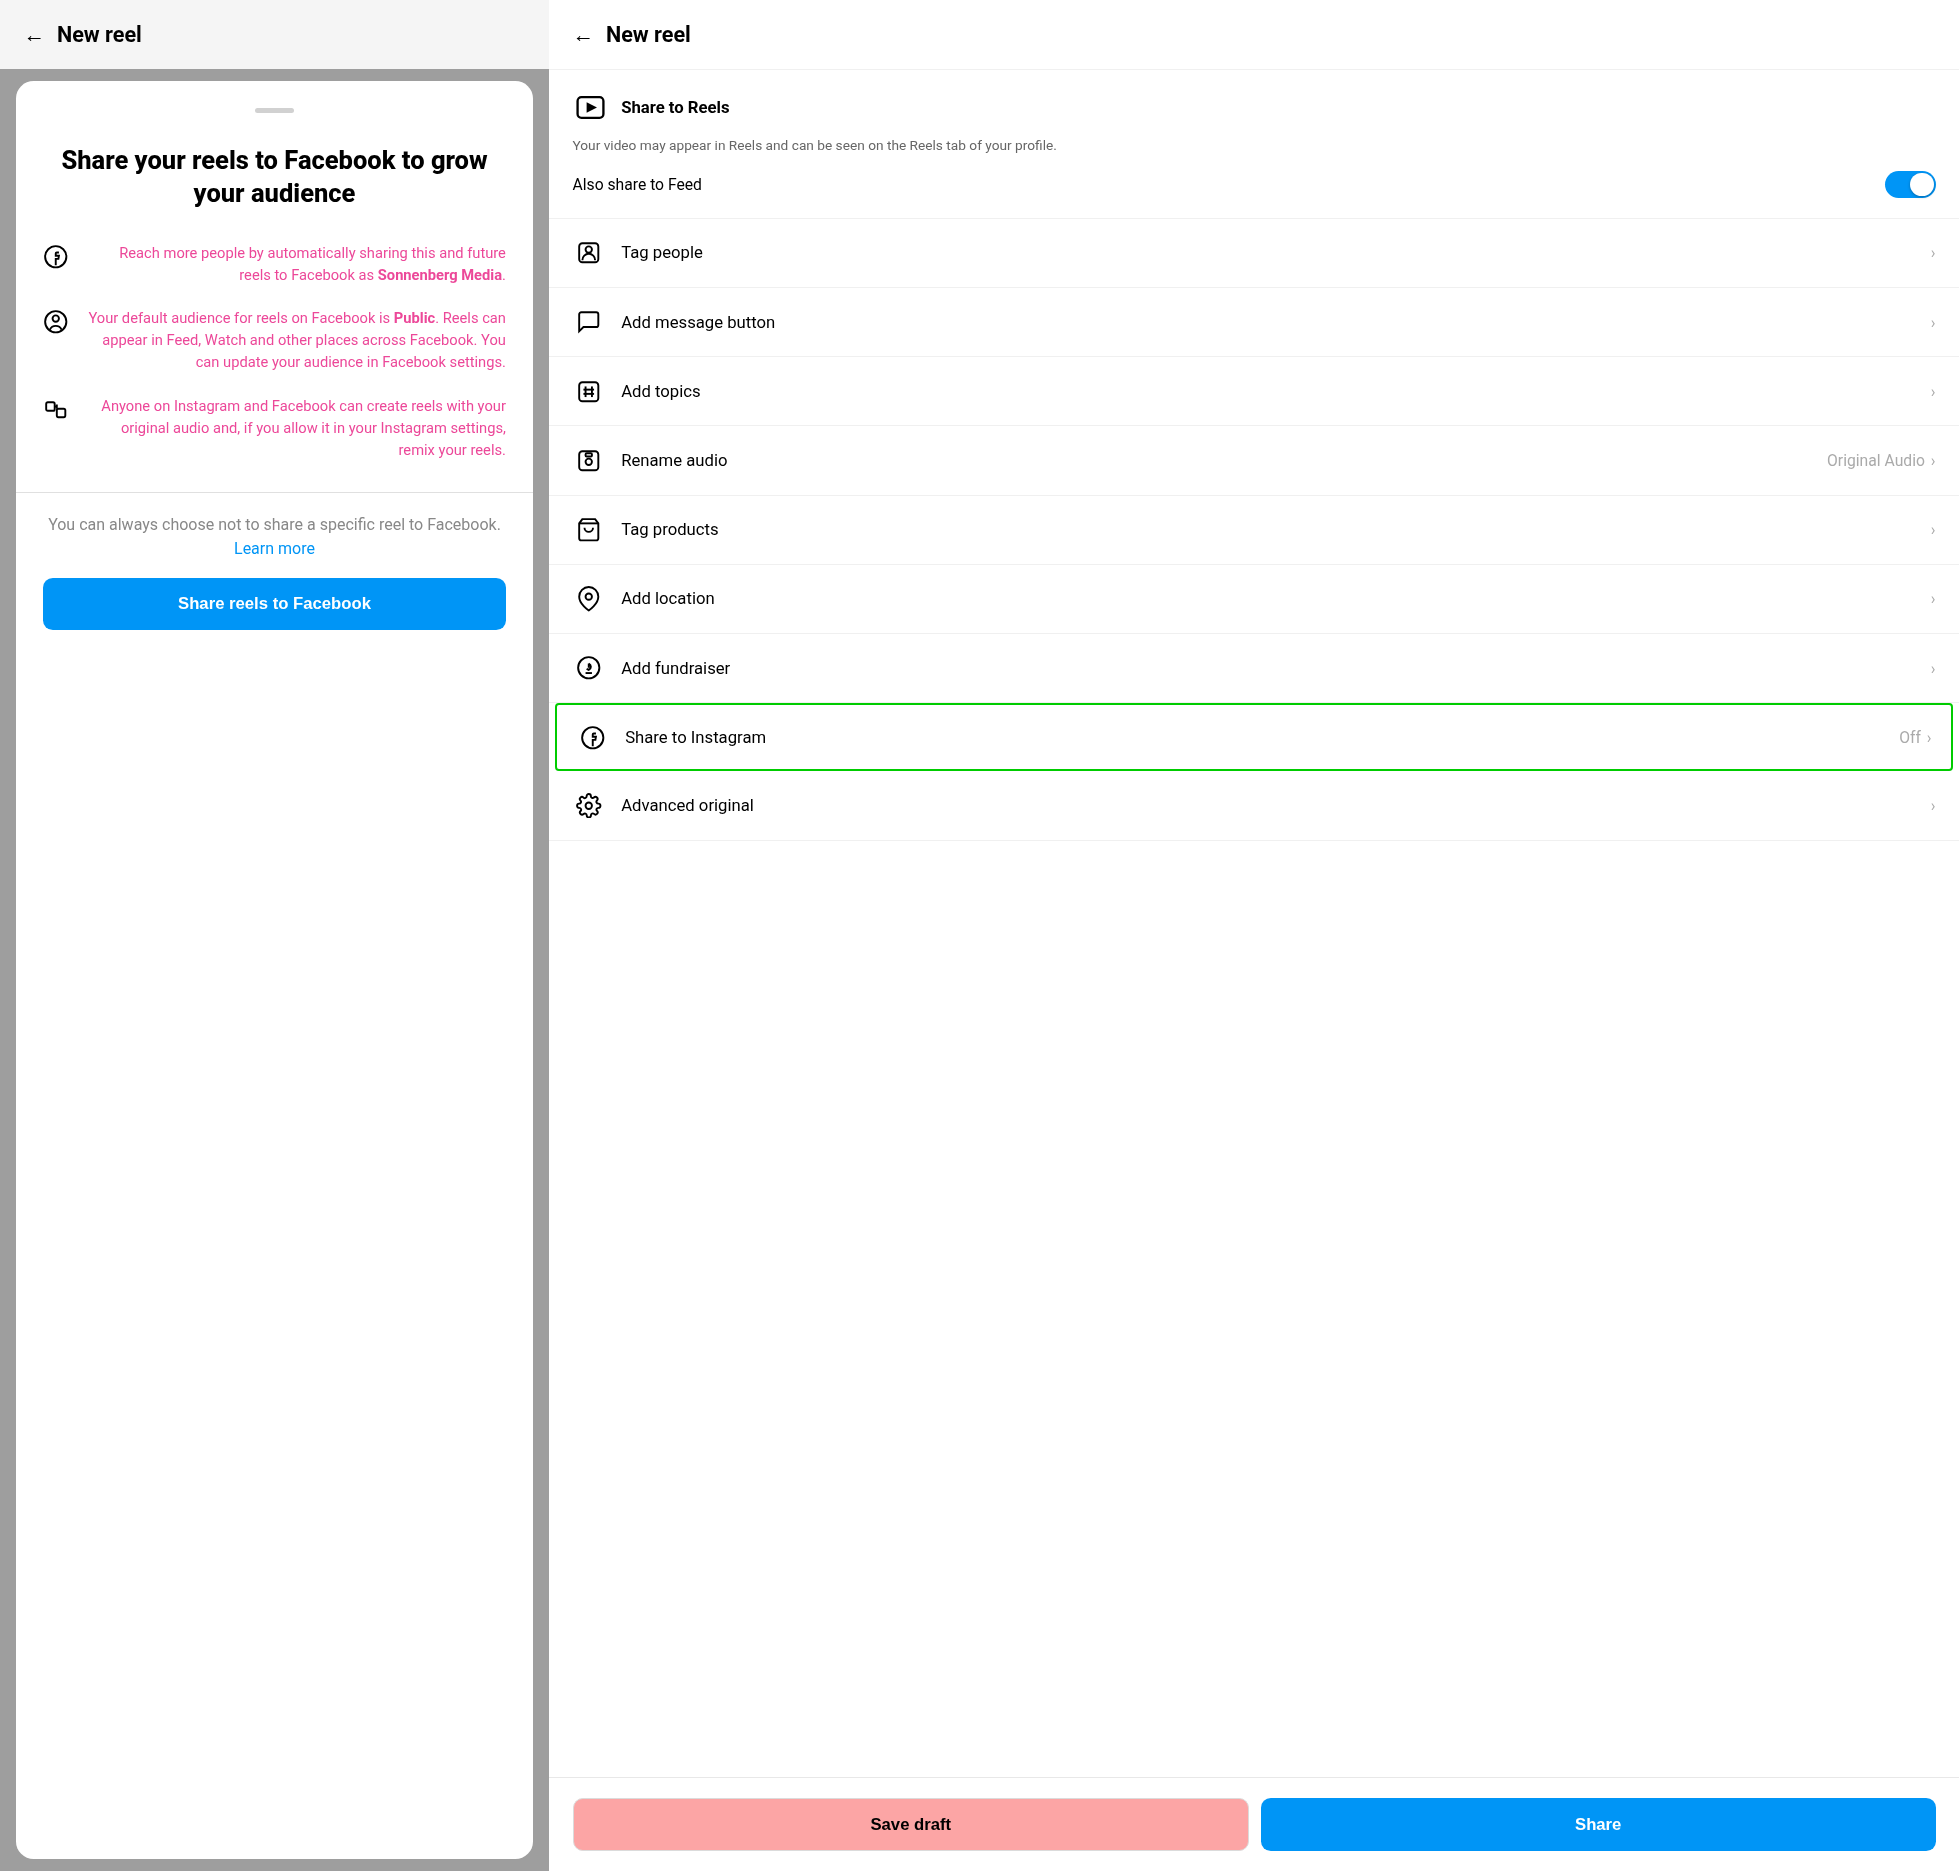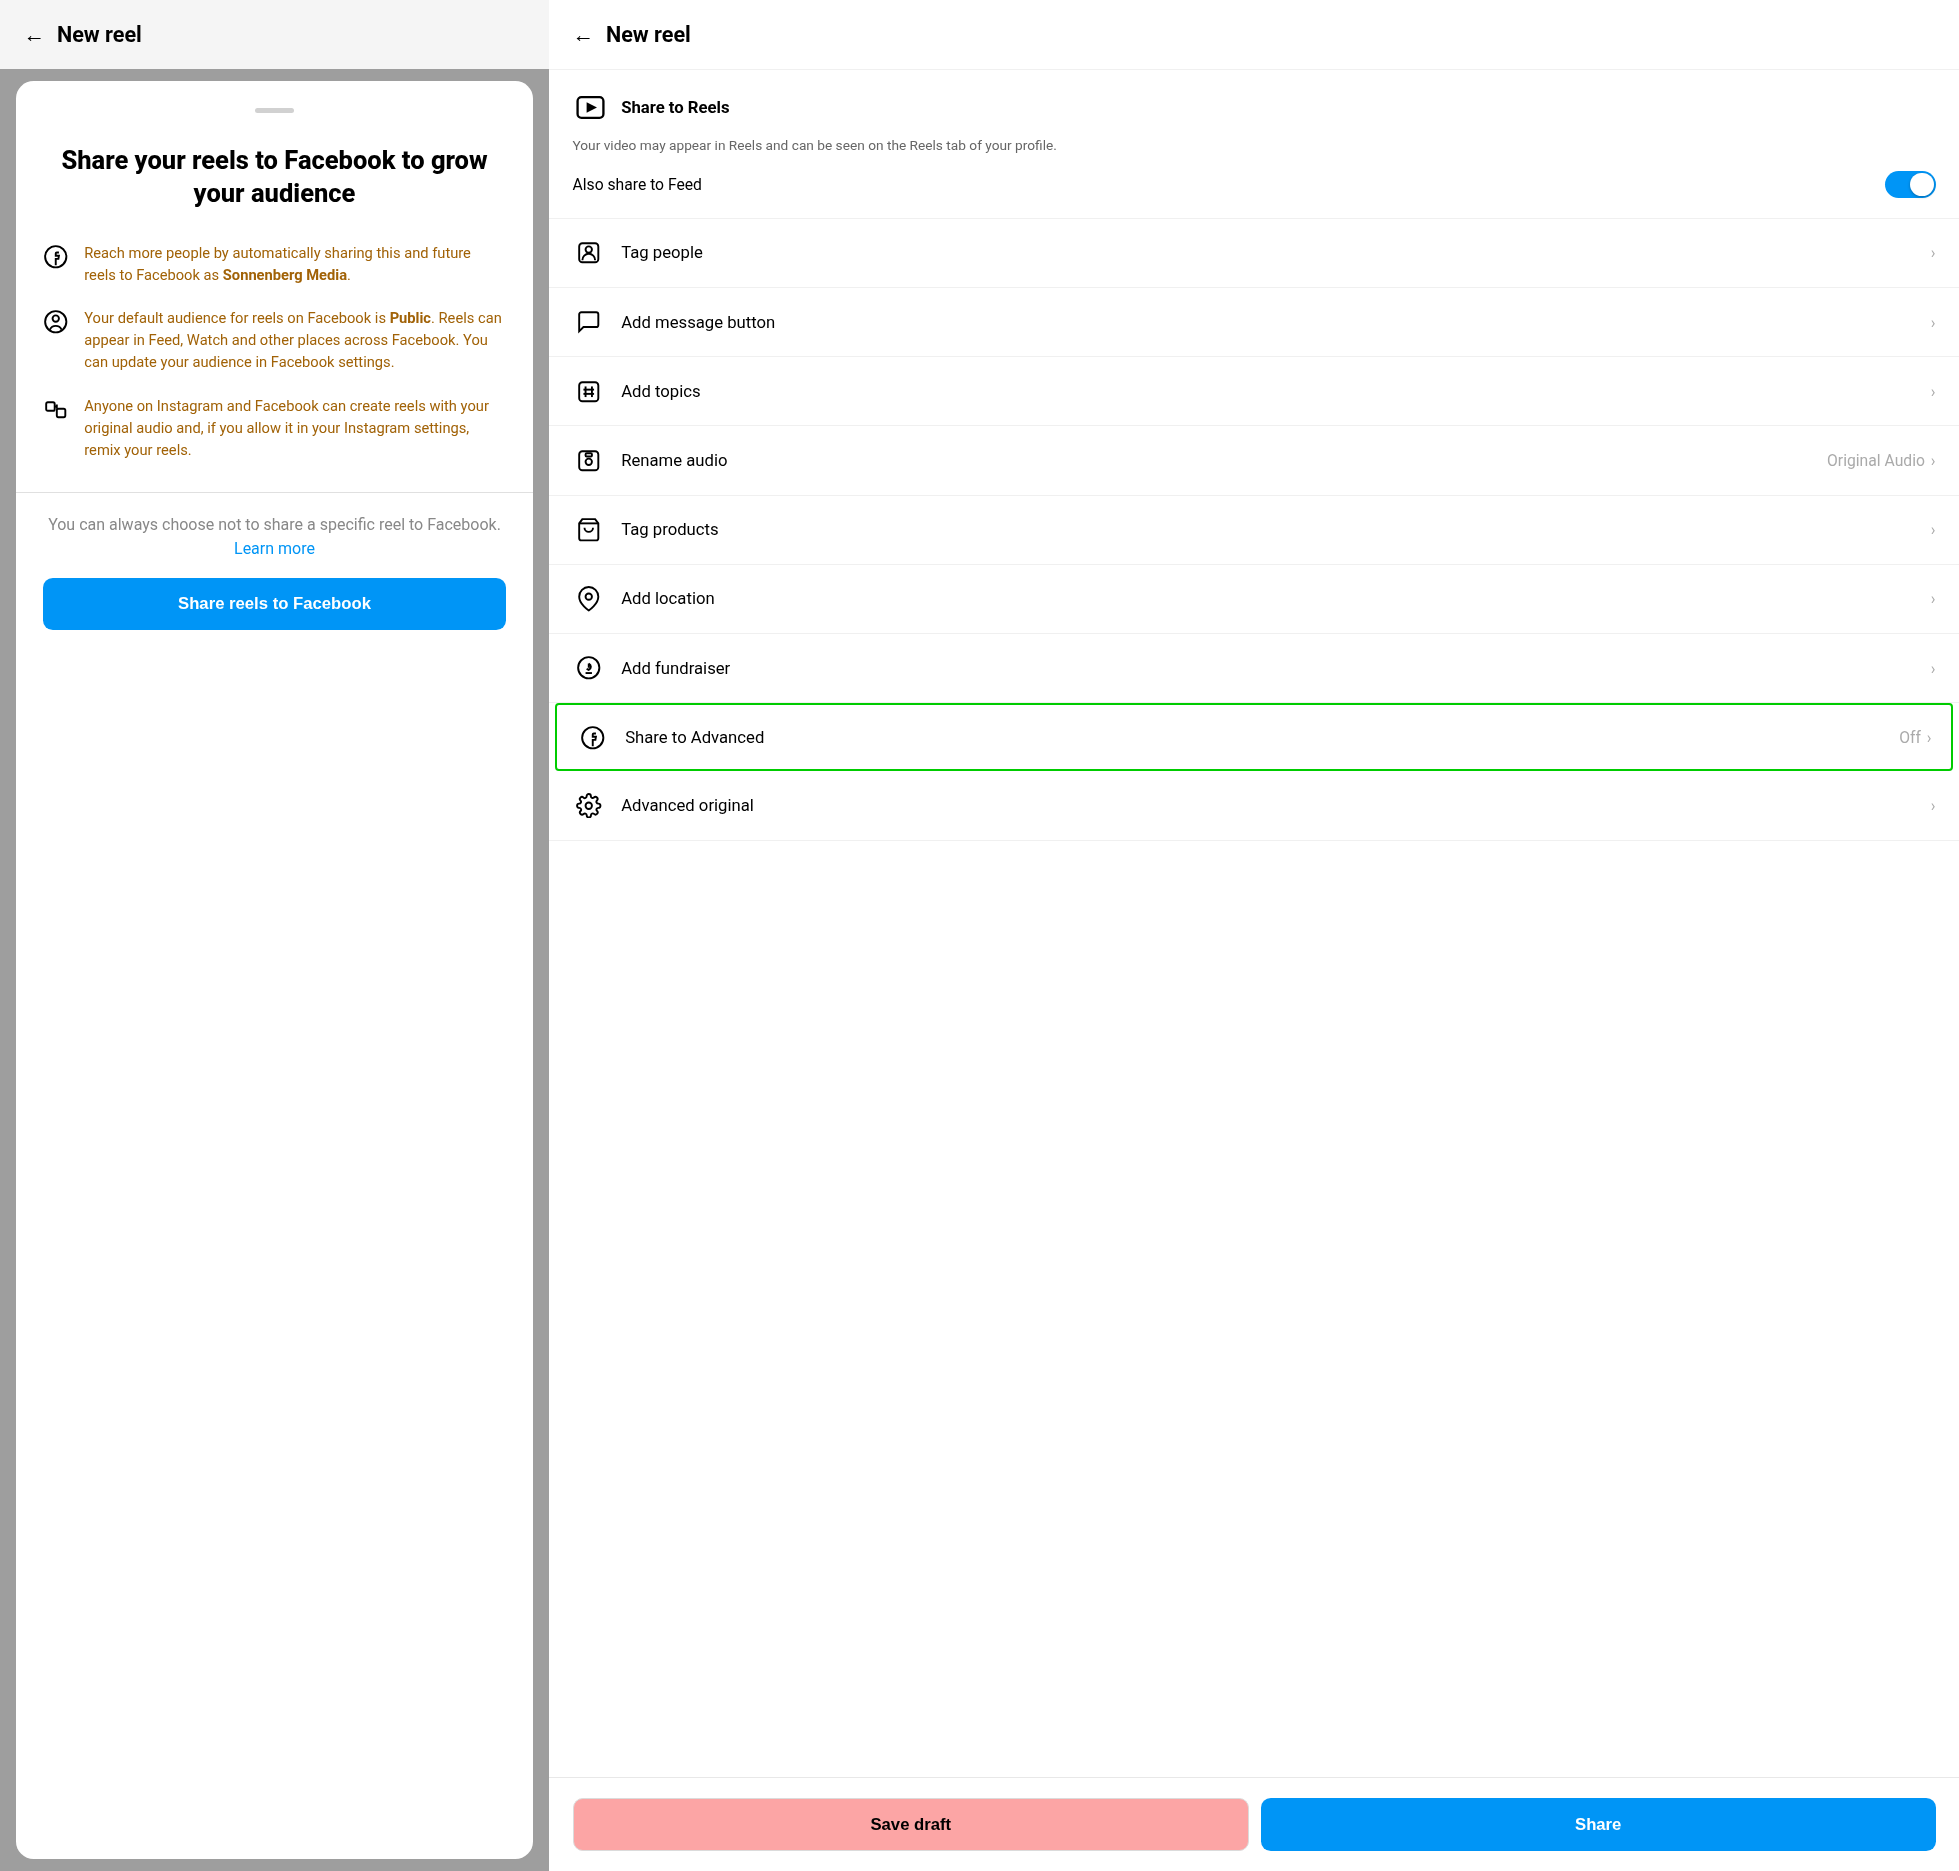--- a/index.html
+++ b/index.html
@@ -82,22 +82,23 @@
     }
 
     .feature-icon {
       font-size: 25.5px;
       flex-shrink: 0;
       margin-top: 2px;
     }
 
     .feature-text {
       font-size: 14.7px;
-      color: #a16207;
+      color: #ec4899;
       line-height: 1.5;
+      text-align: right;
     }
 
     .feature-text strong {
       font-weight: 700;
     }
 
     .divider {
       height: 1px;
       background: #e0e0e0;
       margin: 0 -27.4px 19.6px;
@@ -491,21 +492,21 @@
           <span class="menu-item-text">Add fundraiser</span>
           <span class="chevron">›</span>
         </div>
         <div class="menu-item menu-item-highlighted">
           <div class="menu-item-icon">
             <svg width="25.5" height="25.5" viewBox="0 0 24 24" fill="none" stroke="#000" stroke-width="1.8">
               <circle cx="12" cy="12" r="10"></circle>
               <path d="M15 8h-2a1 1 0 0 0-1 1v2h3l-.5 3H12v6" stroke="#000" stroke-width="1.8" fill="none"></path>
             </svg>
           </div>
-          <span class="menu-item-text">Share to Advanced</span>
+          <span class="menu-item-text">Share to Instagram</span>
           <span class="menu-item-value">Off</span>
           <span class="chevron">›</span>
         </div>
         <div class="menu-item">
           <div class="menu-item-icon">
             <svg width="25.5" height="25.5" viewBox="0 0 24 24" fill="none" stroke="#000" stroke-width="1.8">
               <circle cx="12" cy="12" r="3"></circle>
               <path d="M19.4 15a1.65 1.65 0 0 0 .33 1.82l.06.06a2 2 0 0 1-2.83 2.83l-.06-.06a1.65 1.65 0 0 0-1.82-.33 1.65 1.65 0 0 0-1 1.51V21a2 2 0 0 1-4 0v-.09A1.65 1.65 0 0 0 9 19.4a1.65 1.65 0 0 0-1.82.33l-.06.06a2 2 0 0 1-2.83-2.83l.06-.06A1.65 1.65 0 0 0 4.68 15a1.65 1.65 0 0 0-1.51-1H3a2 2 0 0 1 0-4h.09A1.65 1.65 0 0 0 4.6 9a1.65 1.65 0 0 0-.33-1.82l-.06-.06a2 2 0 0 1 2.83-2.83l.06.06A1.65 1.65 0 0 0 9 4.68a1.65 1.65 0 0 0 1-1.51V3a2 2 0 0 1 4 0v.09a1.65 1.65 0 0 0 1 1.51 1.65 1.65 0 0 0 1.82-.33l.06-.06a2 2 0 0 1 2.83 2.83l-.06.06A1.65 1.65 0 0 0 19.4 9a1.65 1.65 0 0 0 1.51 1H21a2 2 0 0 1 0 4h-.09a1.65 1.65 0 0 0-1.51 1z"></path>
             </svg>
           </div>

